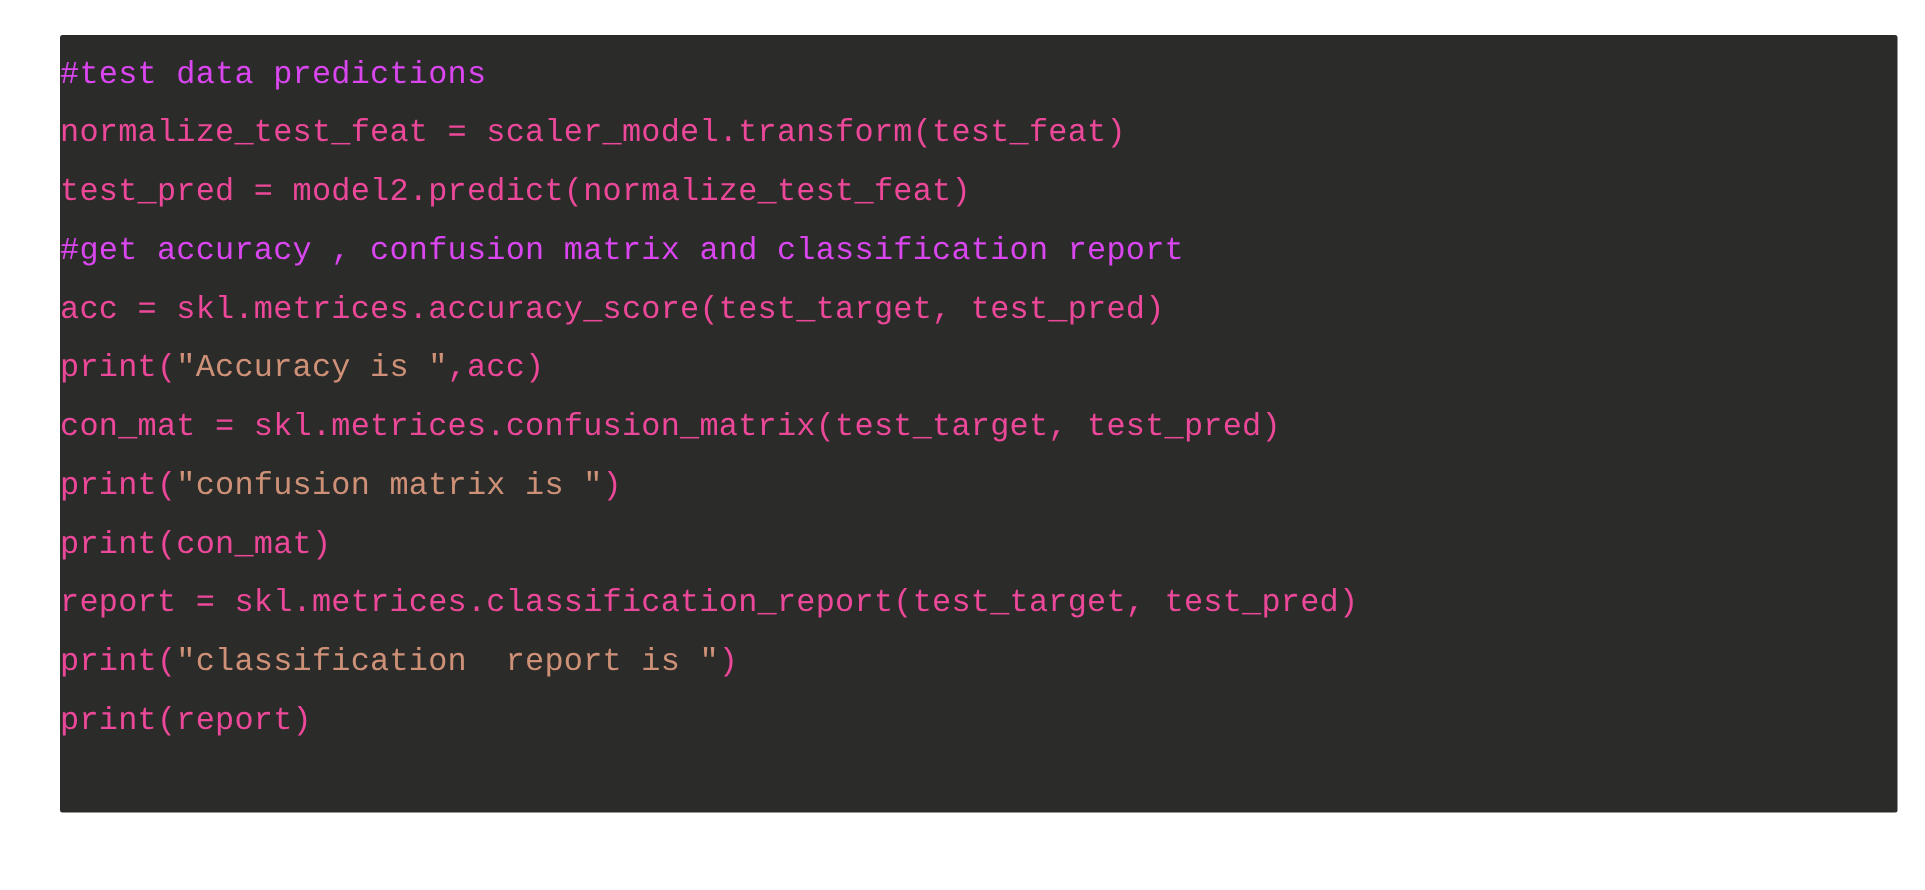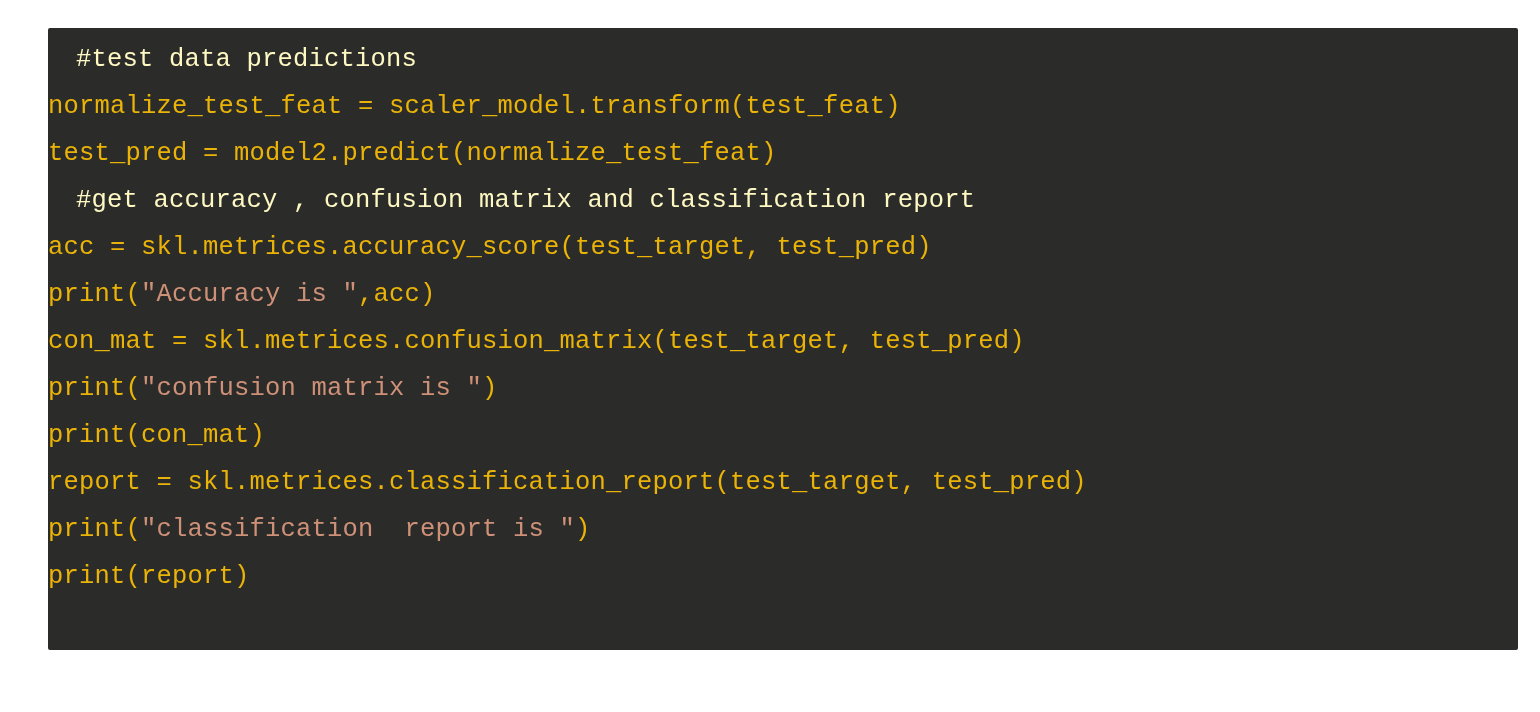--- a/index.html
+++ b/index.html
@@ -21,20 +21,20 @@
     letter-spacing: 0.2px;
     color: #d6d2c7;
     white-space: pre;
     width: 1470px;
     border-radius: 2px;
   }
   .code-line {
     display: block;
     min-height: 47px;
   }
-  .tok-comment { color: #fef9c3; margin-left: 28px; }
-  .tok-default { color: #eab308; margin-top: 38px; }
+  .tok-comment { color: #d946ef; }
+  .tok-default { color: #ec4899; margin-top: 38px; }
   .tok-string  { color: #ce9178; }
 </style>
 </head>
 <body>
 
 <div class="code-block" id="code-block"><span class="code-line"><span class="tok-comment">#test data predictions</span></span><span class="code-line"><span class="tok-default">normalize_test_feat = scaler_model.transform(test_feat)</span></span><span class="code-line"><span class="tok-default">test_pred = model2.predict(normalize_test_feat)</span></span><span class="code-line"><span class="tok-comment">#get accuracy , confusion matrix and classification report</span></span><span class="code-line"><span class="tok-default">acc = skl.metrices.accuracy_score(test_target, test_pred)</span></span><span class="code-line"><span class="tok-default">print(</span><span class="tok-string">"Accuracy is "</span><span class="tok-default">,acc)</span></span><span class="code-line"><span class="tok-default">con_mat = skl.metrices.confusion_matrix(test_target, test_pred)</span></span><span class="code-line"><span class="tok-default">print(</span><span class="tok-string">"confusion matrix is "</span><span class="tok-default">)</span></span><span class="code-line"><span class="tok-default">print(con_mat)</span></span><span class="code-line"><span class="tok-default">report = skl.metrices.classification_report(test_target, test_pred)</span></span><span class="code-line"><span class="tok-default">print(</span><span class="tok-string">"classification  report is "</span><span class="tok-default">)</span></span><span class="code-line"><span class="tok-default">print(report)</span></span></div>
 
 </body></html>

